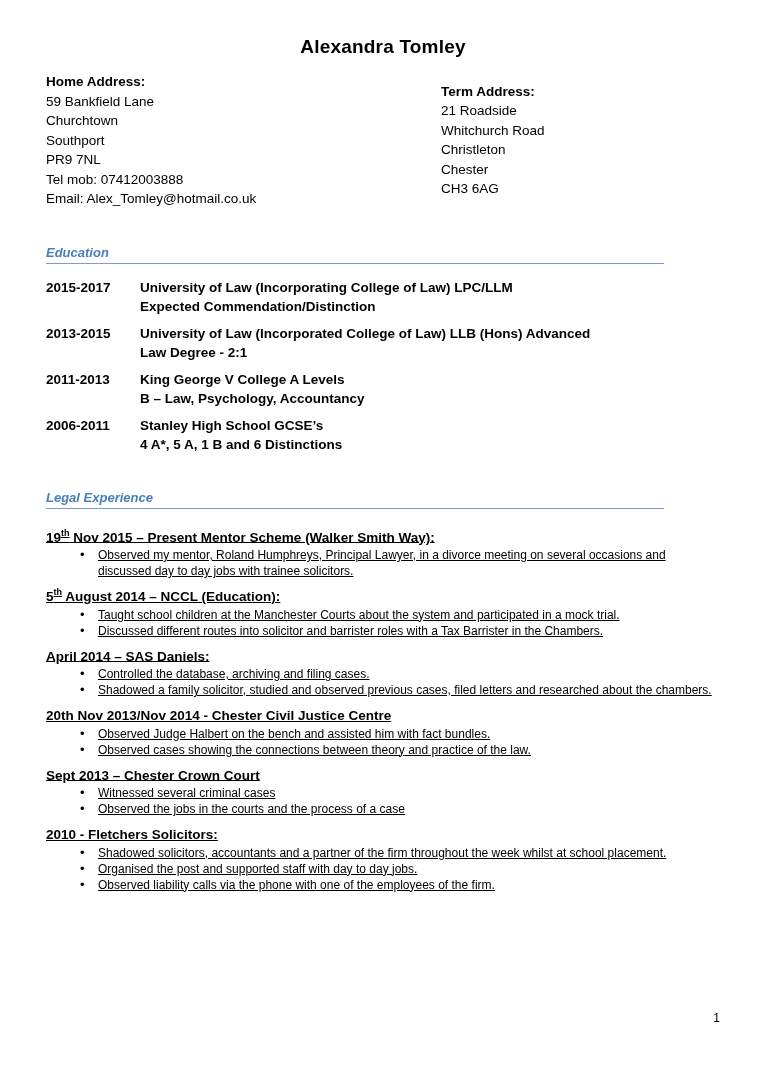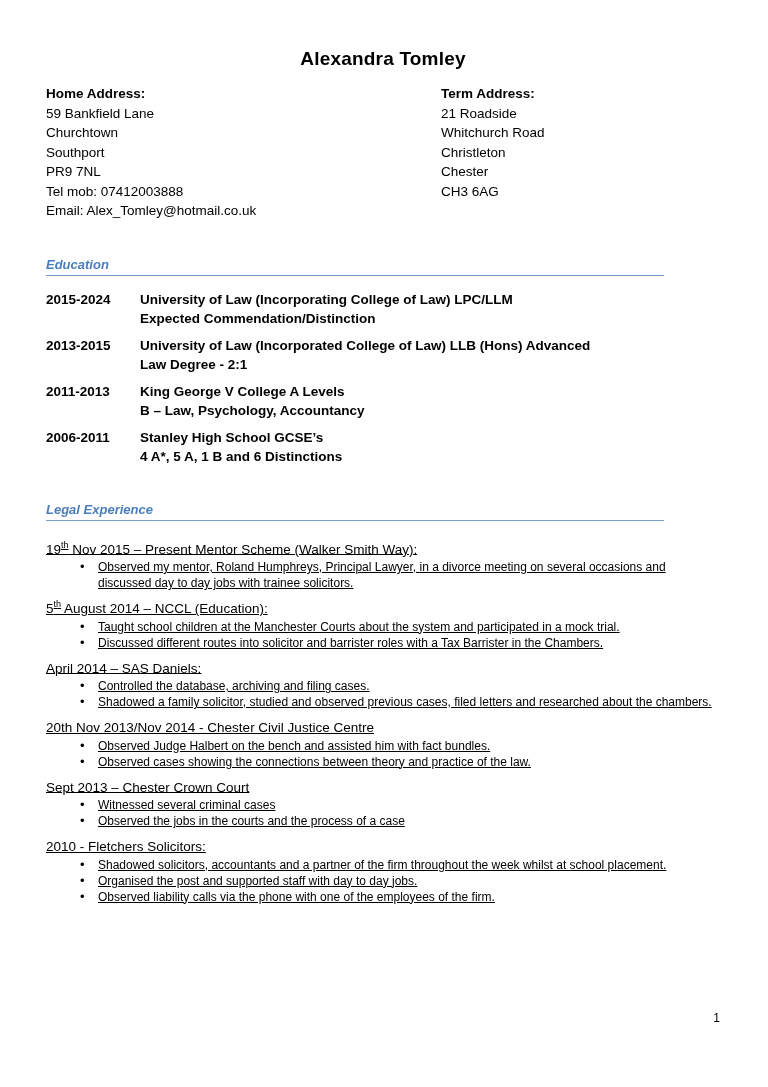--- a/index.html
+++ b/index.html
@@ -13,33 +13,33 @@
     font-family: "Liberation Sans", sans-serif;
     color: #000000;
     position: relative;
     overflow: hidden;
   }
   .page {
     position: relative;
     width: 768px;
     height: 1087px;
     box-sizing: border-box;
-    padding: 40px 48px 30px 46px;
+    padding: 28px 48px 30px 46px;
   }
   .doc-title {
     text-align: center;
     font-size: 19px;
     font-weight: bold;
     margin: 8px 0 14px 0;
     letter-spacing: 0.2px;
   }
   .address-block {
     display: flex;
     flex-direction: row;
-    align-items: flex-start;
+    align-items: center;
     margin-bottom: 10px;
   }
   .addr-col {
     font-size: 13.5px;
     line-height: 19.5px;
   }
   .addr-col.left { width: 395px; }
   .addr-col.right { width: 260px; }
   .addr-col .label {
     font-weight: bold;
@@ -77,21 +77,21 @@
     font-weight: bold;
   }
   .edu-detail .line2 {
     display: block;
   }
   .job {
     margin-bottom: 2px;
   }
   .job-title {
     font-size: 13.5px;
-    font-weight: normal;
+    font-weight: bold;
     text-decoration: underline;
     line-height: 21px;
     margin-top: 3px;
   }
   .job-title sup {
     font-size: 9px;
     vertical-align: super;
     text-decoration: underline;
   }
   ul.bullets {
@@ -146,21 +146,21 @@
       <div class="addr-line">Chester</div>
       <div class="addr-line">CH3 6AG</div>
     </div>
   </div>
 
   <div class="section-heading">Education</div>
   <hr class="section-rule">
 
   <div>
     <div class="edu-row">
-      <div class="edu-years">2015-2024</div>
+      <div class="edu-years">2015-2017</div>
       <div class="edu-detail">
         <span>University of Law (Incorporating College of Law) LPC/LLM</span>
         <span class="line2">Expected Commendation/Distinction</span>
       </div>
     </div>
     <div class="edu-row">
       <div class="edu-years">2013-2015</div>
       <div class="edu-detail">
         <span>University of Law (Incorporated College of Law) LLB (Hons) Advanced</span>
         <span class="line2">Law Degree - 2:1</span>

